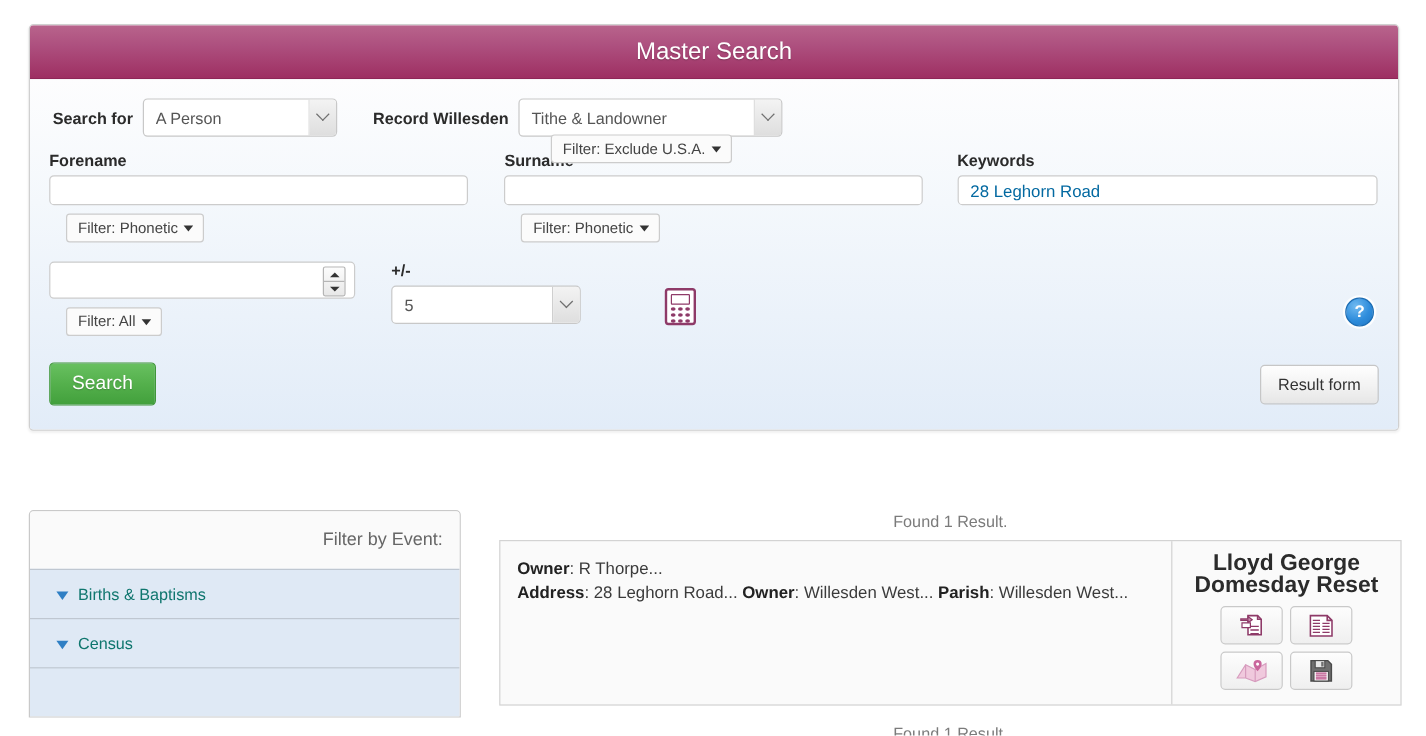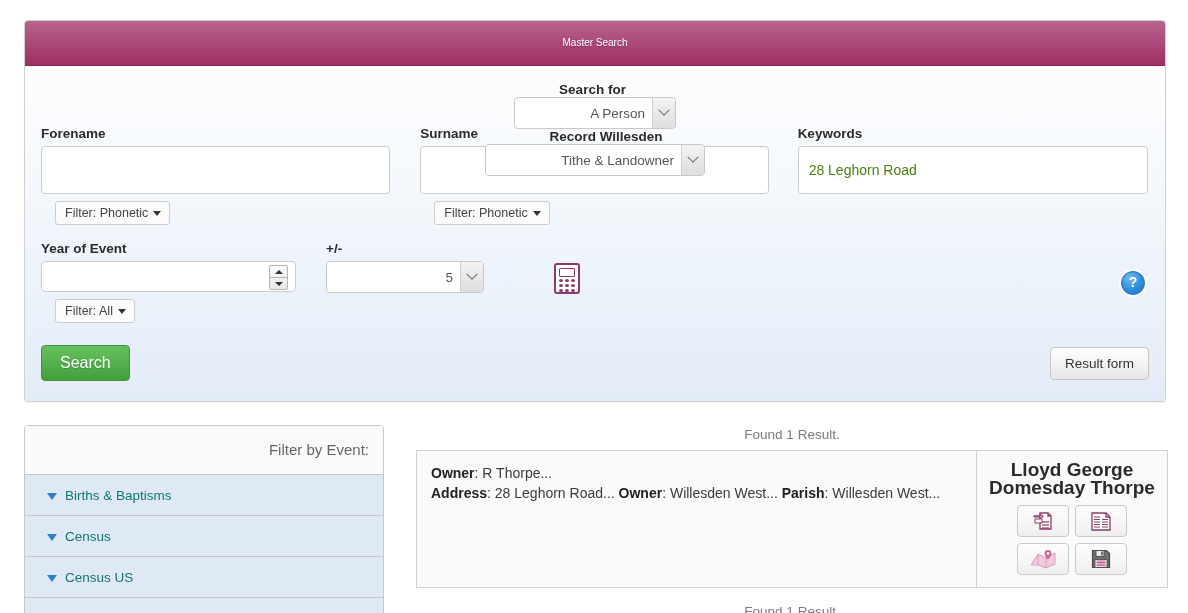--- a/index.html
+++ b/index.html
@@ -27,38 +27,37 @@
     background: #ffffff;
     box-sizing: border-box;
     box-shadow: 0 1px 2px rgba(0,0,0,.06);
     overflow: hidden;
   }
   .panel-header {
     height: 44px;
     line-height: 44px;
     text-align: center;
     color: #ffffff;
-    font-size: 10px;
+    font-size: 20px;
     background: linear-gradient(to bottom, #b8648c 0%, #ad4f7e 40%, #9e2f62 100%);
     border-bottom: 1px solid #8e2657;
     text-shadow: 0 1px 1px rgba(0,0,0,.25);
   }
   .panel-body {
     background: linear-gradient(to bottom, #fdfdfe 0%, #f4f8fc 35%, #e2ecf8 100%);
     padding: 16px 16px 20px 16px;
     position: relative;
   }
 
   
   .row-top {
     display: flex;
     align-items: center;
     height: 32px;
     margin-bottom: 2px;
-    flex-direction: column;
   }
   .inline-label {
     font-weight: bold;
     font-size: 13.5px;
     color: #2b2b2b;
     white-space: nowrap;
   }
   .lbl-searchfor { margin-left: 3px; margin-right: 8px; }
   .lbl-recordcoll { margin-left: 30px; margin-right: 8px; }
 
@@ -69,21 +68,20 @@
     font-family: "Liberation Sans", sans-serif;
     font-size: 13.5px;
     color: #555;
     background: #ffffff;
     border: 1px solid #c8c8c8;
     border-radius: 4px;
     height: 32px;
     padding: 0 30px 0 10px;
     box-sizing: border-box;
     outline: none;
-    text-align: right;
   }
   .select-wrap {
     position: relative;
     display: inline-block;
   }
   .select-wrap .arrow-box {
     position: absolute;
     right: 1px;
     top: 1px;
     bottom: 1px;
@@ -140,22 +138,22 @@
   .field-label {
     font-weight: bold;
     font-size: 13.5px;
     color: #2b2b2b;
     display: block;
     margin-bottom: 5px;
   }
   input.txt {
     font-family: "Liberation Sans", sans-serif;
     font-size: 14px;
-    color: #4d7c0f;
-    height: 48px;
+    color: #0369a1;
+    height: 25px;
     border: 1px solid #cccccc;
     border-radius: 4px;
     background: #ffffff;
     padding: 0 10px;
     box-sizing: border-box;
     outline: none;
   }
 
   .cols3 {
     display: flex;
@@ -439,20 +437,25 @@
       <span class="select-wrap">
         <select id="sel-record" class="styled">
           <option>Tithe &amp; Landowner</option>
         </select>
         <span class="arrow-box">
             <i></i>
           </span>
       </span>
     </div>
 
+    <div class="filter-under-record">
+      <span class="filter-btn">
+        <span>Filter: Exclude U.S.A.</span><span class="caret"></span>
+      </span>
+    </div>
 
     <div class="cols3">
       <div class="col-fore">
         <label class="field-label">Forename</label>
         <input class="txt" type="text" value="" style="">
         <div class="sub-filter">
           <span class="filter-btn">
             <span>Filter: Phonetic</span><span class="caret"></span>
           </span>
         </div>
@@ -469,21 +472,20 @@
       </div>
 
       <div class="col-key">
         <label class="field-label">Keywords</label>
         <input class="txt" type="text" value="28 Leghorn Road" style="">
       </div>
     </div>
 
     <div class="cols-year">
       <div class="col-year">
-        <label class="field-label">Year of Event</label>
         <span class="numwrap">
           <input class="num" type="text" value="" style="">
           <span class="spinner">
             <span class="sp">
                 <span class="tri-up"></span>
               </span>
             <span class="sp">
                 <span class="tri-dn"></span>
               </span>
           </span>
@@ -537,44 +539,41 @@
 
   <div class="facet-panel">
     <div class="facet-head">Filter by Event:</div>
     <div class="facet-item">
       <span class="chev"></span><span>Births &amp; Baptisms</span>
     </div>
     <div class="facet-item">
       <span class="chev"></span><span>Census</span>
     </div>
     <div class="facet-item">
-      <span class="chev"></span><span>Census US</span>
-    </div>
-    <div class="facet-item">
       <span></span>
     </div>
   </div>
 
   <div class="results-col">
     <div class="found-line">Found 1 Result.</div>
 
     <div class="result-box">
       <div class="result-main">
         <div>
           <b>Owner</b><span>: R Thorpe...</span>
         </div>
         <div>
           <b>Address</b><span>: 28 Leghorn Road... </span><b>Owner</b><span>: Willesden West... </span><b>Parish</b><span>: Willesden West...</span>
         </div>
       </div>
 
       <div class="result-side">
         <div class="side-title">
           <div>Lloyd George</div>
-          <div>Domesday Thorpe</div>
+          <div>Domesday Reset</div>
         </div>
         <div class="icon-grid">
 
           <div class="icon-btn">
             <svg width="22" height="22" viewBox="0 0 22 22">
               <path d="M8 3 h8 l3 3 v13 h-11 z" fill="#ffffff" stroke="#8e3a68" stroke-width="1.3"></path>
               <path d="M16 3 v3 h3" fill="none" stroke="#8e3a68" stroke-width="1.3"></path>
               <line x1="10" y1="12" x2="17" y2="12" stroke="#8e3a68" stroke-width="1.2"></line>
               <line x1="10" y1="15" x2="17" y2="15" stroke="#8e3a68" stroke-width="1.2"></line>
               <line x1="10" y1="18" x2="17" y2="18" stroke="#8e3a68" stroke-width="1.2"></line>

